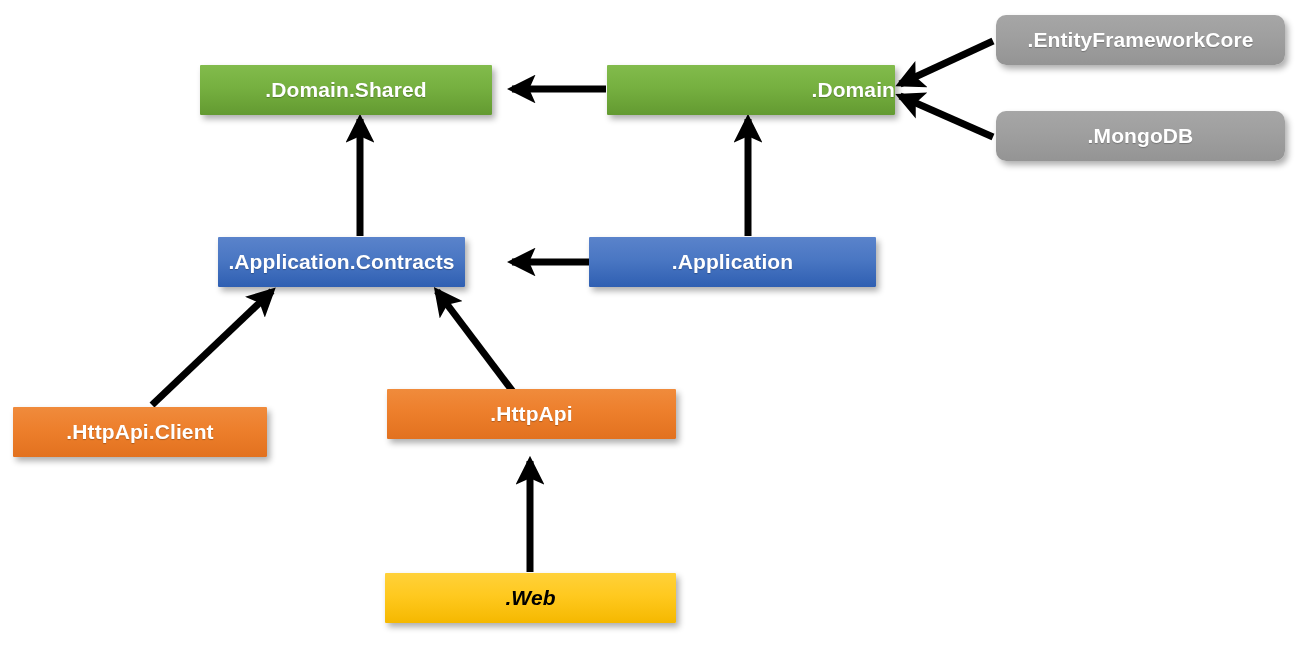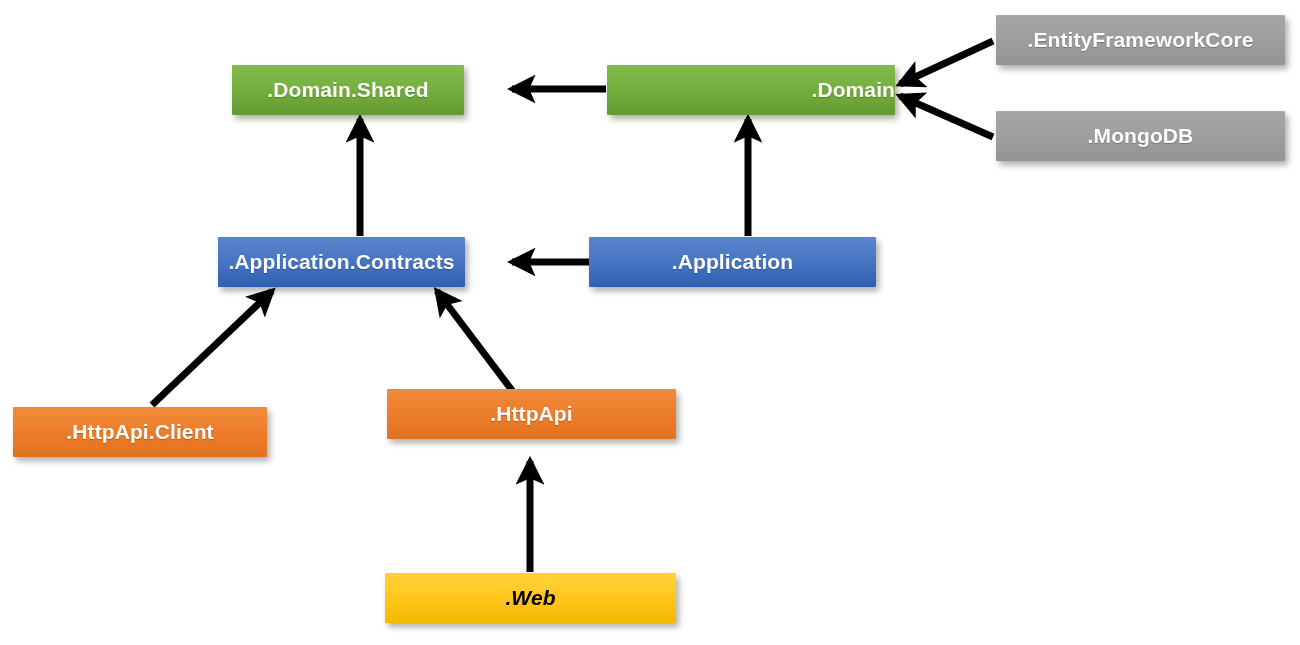--- a/index.html
+++ b/index.html
@@ -36,20 +36,21 @@
     background: linear-gradient(to bottom, #82bb4c 0%, #76b040 45%, #639a31 100%);
   }
   .node.blue {
     background: linear-gradient(to bottom, #5a83cb 0%, #4a77c3 45%, #2f5fb2 100%);
   }
   .node.orange {
     background: linear-gradient(to bottom, #f08b3c 0%, #ed7f2c 45%, #e2711f 100%);
   }
   .node.gray {
     background: linear-gradient(to bottom, #a6a6a6 0%, #9f9f9f 45%, #949494 100%);
+    border-radius: 10px;
   }
   .node.yellow {
     background: linear-gradient(to bottom, #ffd13a 0%, #ffc91f 45%, #f5b800 100%);
     color: #000000;
     text-shadow: none;
   }
   svg.edges {
     position: absolute;
     left: 0;
     top: 0;
@@ -76,21 +77,21 @@
         <line x1="993" y1="137" x2="900" y2="96" stroke="#000000" stroke-width="7" marker-end="url(#arrowhead)"></line>
         <line x1="360" y1="236" x2="360" y2="119" stroke="#000000" stroke-width="7" marker-end="url(#arrowhead)"></line>
         <line x1="748" y1="236" x2="748" y2="119" stroke="#000000" stroke-width="7" marker-end="url(#arrowhead)"></line>
         <line x1="606" y1="262" x2="512" y2="262" stroke="#000000" stroke-width="7" marker-end="url(#arrowhead)"></line>
         <line x1="152" y1="405" x2="272" y2="291" stroke="#000000" stroke-width="7" marker-end="url(#arrowhead)"></line>
         <line x1="523" y1="405" x2="437" y2="291" stroke="#000000" stroke-width="7" marker-end="url(#arrowhead)"></line>
         <line x1="530" y1="572" x2="530" y2="461" stroke="#000000" stroke-width="7" marker-end="url(#arrowhead)"></line>
       </g>
   </svg>
 
-  <div class="node green" style="left: 232px; top: 65px; width: 232px; height: 50px; color: rgb(255, 255, 255);">
+  <div class="node green" style="left: 200px; top: 65px; width: 292px; height: 50px; color: rgb(255, 255, 255);">
     <span>.Domain.Shared</span>
   </div>
 
   <div class="node green" style="left: 607px; top: 65px; width: 288px; height: 50px; color: rgb(255, 255, 255); justify-content: flex-end;">
     <span>.Domain</span>
   </div>
 
   <div class="node gray" style="left: 996px; top: 15px; width: 289px; height: 50px; color: rgb(255, 255, 255);">
     <span>.EntityFrameworkCore</span>
   </div>

